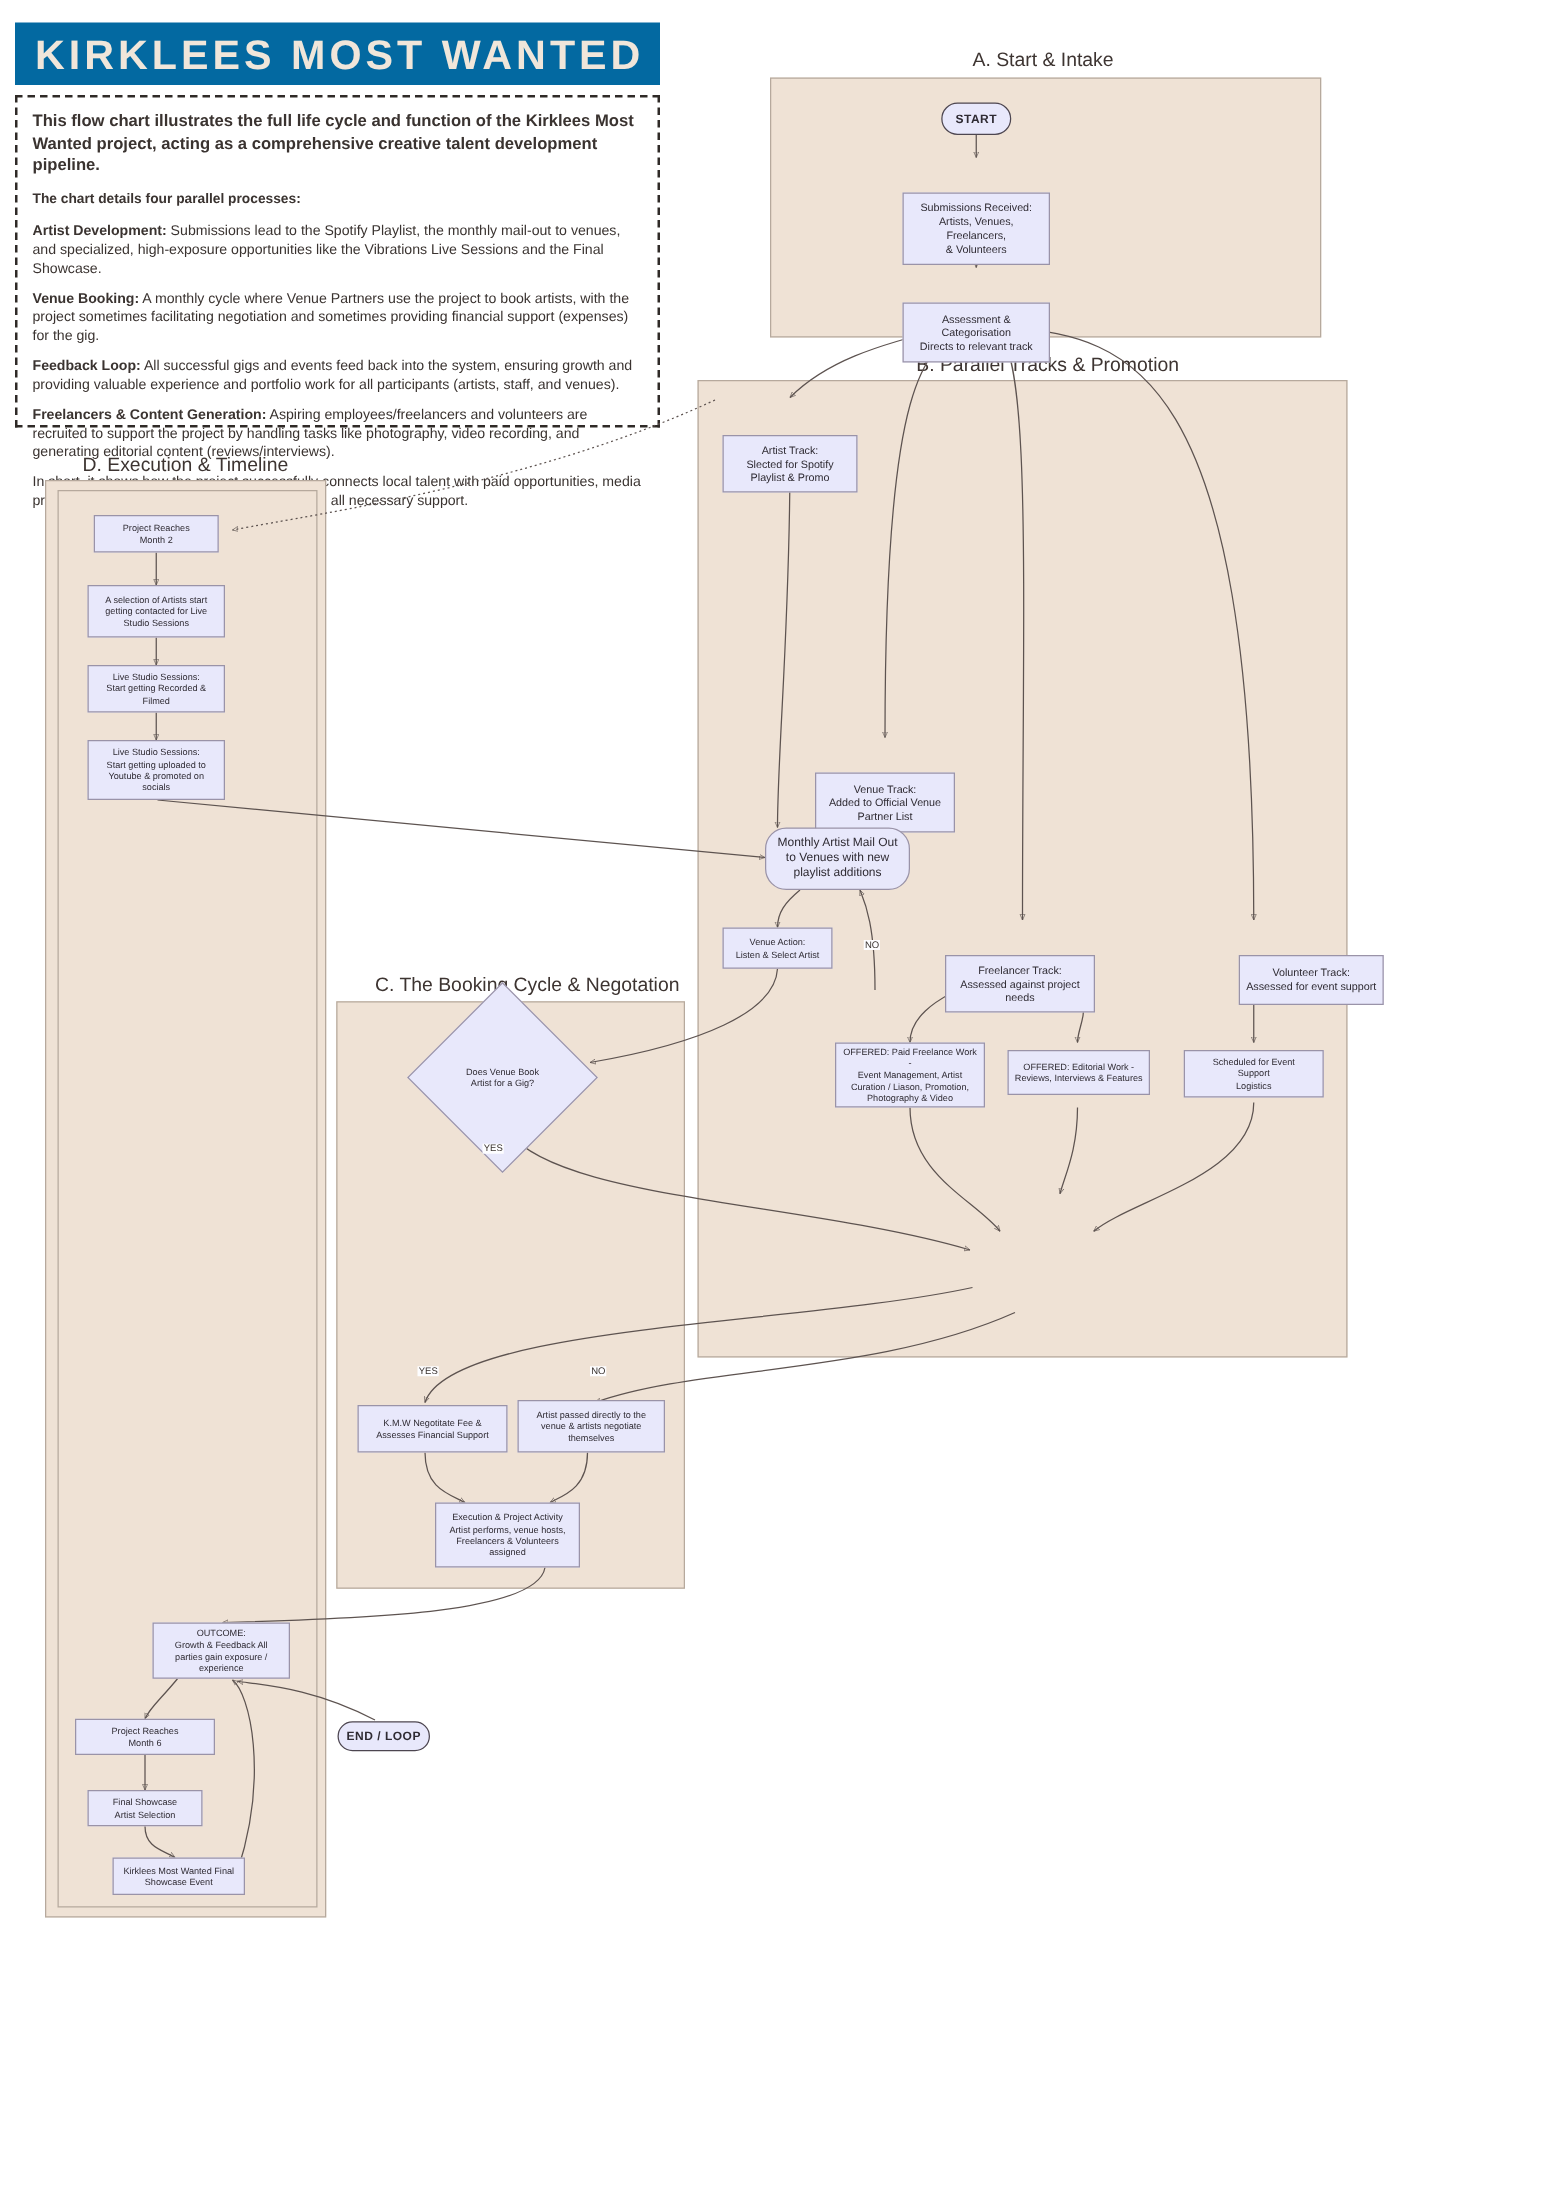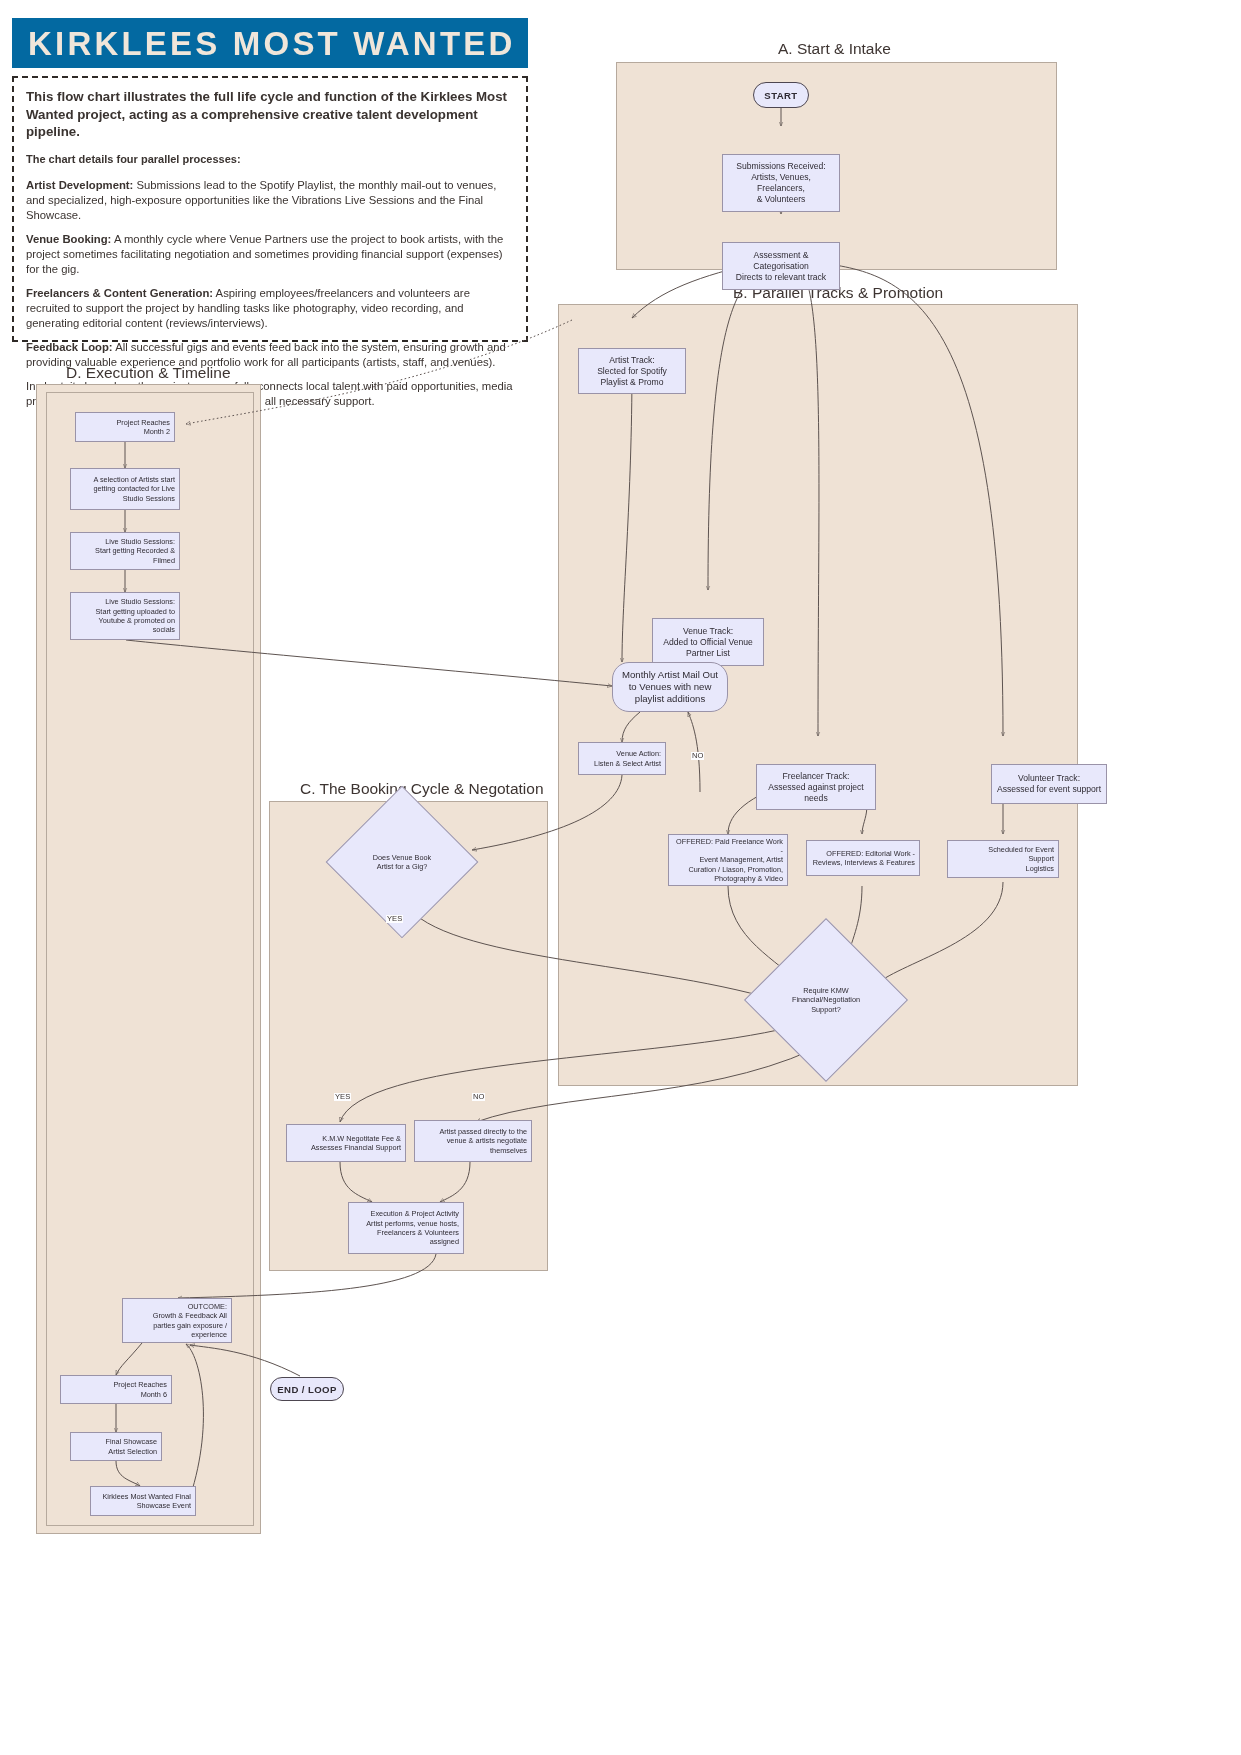--- a/index.html
+++ b/index.html
@@ -32,21 +32,21 @@
   
   svg.edges{position:absolute;left:0;top:0;width:1241px;height:1755px;overflow:visible;}
   svg.edges path{fill:none;stroke:#5d5350;stroke-width:1px;}
   svg.edges path.dotted{stroke-dasharray:1.6 2.4;}
 
   
   .node{position:absolute;background:#e8e8fb;border:1px solid #9a93a8;
         box-sizing:border-box;display:flex;align-items:center;justify-content:center;
         text-align:center;color:#2f2b33;line-height:1.28;padding:3px 4px;}
   .node .t{display:block;width:100%;}
-  .n-sm{font-size:7.3px;text-align:right;}
+  .n-sm{font-size:7.3px;}
   .n-md{font-size:8.6px;margin-top:28px;}
   .n-lg{font-size:9.6px;}
 
   .pill{position:absolute;background:#e8e8fb;border:1.4px solid #4d4650;
         border-radius:999px;box-sizing:border-box;display:flex;align-items:center;
         justify-content:center;font-size:9.6px;font-weight:bold;letter-spacing:.4px;
         color:#2f2b33;}
 
   .diamond{position:absolute;}
   .diamond .shape{position:absolute;inset:0;background:#e8e8fb;border:1px solid #9a93a8;
@@ -64,22 +64,22 @@
 
   <div class="banner">
     <h1>KIRKLEES MOST WANTED</h1>
   </div>
 
   <div class="desc">
     <p class="lead">This flow chart illustrates the full life cycle and function of the Kirklees Most Wanted project, acting as a comprehensive creative talent development pipeline.</p>
     <p class="sub">The chart details four parallel processes:</p>
     <p><b>Artist Development:</b><span> Submissions lead to the Spotify Playlist, the monthly mail-out to venues, and specialized, high-exposure opportunities like the Vibrations Live Sessions and the Final Showcase.</span></p>
     <p><b>Venue Booking:</b><span> A monthly cycle where Venue Partners use the project to book artists, with the project sometimes facilitating negotiation and sometimes providing financial support (expenses) for the gig.</span></p>
+    <p><b>Feedback Loop:</b><span> All successful gigs and events feed back into the system, ensuring growth and providing valuable experience and portfolio work for all participants (artists, staff, and venues).</span></p>
     <p><b>Freelancers &amp; Content Generation:</b><span> Aspiring employees/freelancers and volunteers are recruited to support the project by handling tasks like photography, video recording, and generating editorial content (reviews/interviews).</span></p>
-    <p><b>Feedback Loop:</b><span> All successful gigs and events feed back into the system, ensuring growth and providing valuable experience and portfolio work for all participants (artists, staff, and venues).</span></p>
     <p>In short, it shows how the project successfully connects local talent with paid opportunities, media promotion, and venue partners while managing all necessary support.</p>
   </div>
 
   <div class="sec-title" style="left:778px;top:40px;">A.  Start &amp; Intake</div>
   <div class="sec-title" style="left:733px;top:284px;">B. Parallel Tracks &amp; Promotion</div>
   <div class="sec-title" style="left:300px;top:780px;">C. The Booking Cycle &amp; Negotation</div>
   <div class="sec-title" style="left:66px;top:364px;">D. Execution &amp; Timeline</div>
 
   <div class="panel" style="left:616px;top:62px;width:441px;height:208px;"></div>
   <div class="panel" style="left:558px;top:304px;width:520px;height:782px;"></div>
@@ -184,24 +184,20 @@
   <div class="node n-sm" style="left:668px;top:834px;width:120px;height:52px;">
       <span class="t">OFFERED: Paid Freelance Work -<br>Event Management, Artist<br>Curation / Liason, Promotion,<br>Photography &amp; Video</span>
     </div>
   <div class="node n-sm" style="left:806px;top:840px;width:114px;height:36px;">
       <span class="t">OFFERED: Editorial Work -<br>Reviews, Interviews &amp; Features</span>
     </div>
   <div class="node n-sm" style="left:947px;top:840px;width:112px;height:38px;">
       <span class="t">Scheduled for Event<br>Support<br>Logistics</span>
     </div>
 
-  <div class="diamond" style="left:768px;top:942px;width:116px;height:116px;">
-    <div class="shape"></div>
-    <div class="lab n-sm">Require KMW<br>Financial/Negotiation<br>Support?</div>
-  </div>
 
   <div class="diamond" style="left:348px;top:808px;width:108px;height:108px;">
     <div class="shape"></div>
     <div class="lab n-sm">Does Venue Book<br>Artist for a Gig?</div>
   </div>
   <div class="node n-sm" style="left:286px;top:1124px;width:120px;height:38px;">
       <span class="t">K.M.W Negotitate Fee &amp;<br>Assesses Financial Support</span>
     </div>
   <div class="node n-sm" style="left:414px;top:1120px;width:118px;height:42px;">
       <span class="t">Artist passed directly to the<br>venue &amp; artists negotiate<br>themselves</span>

